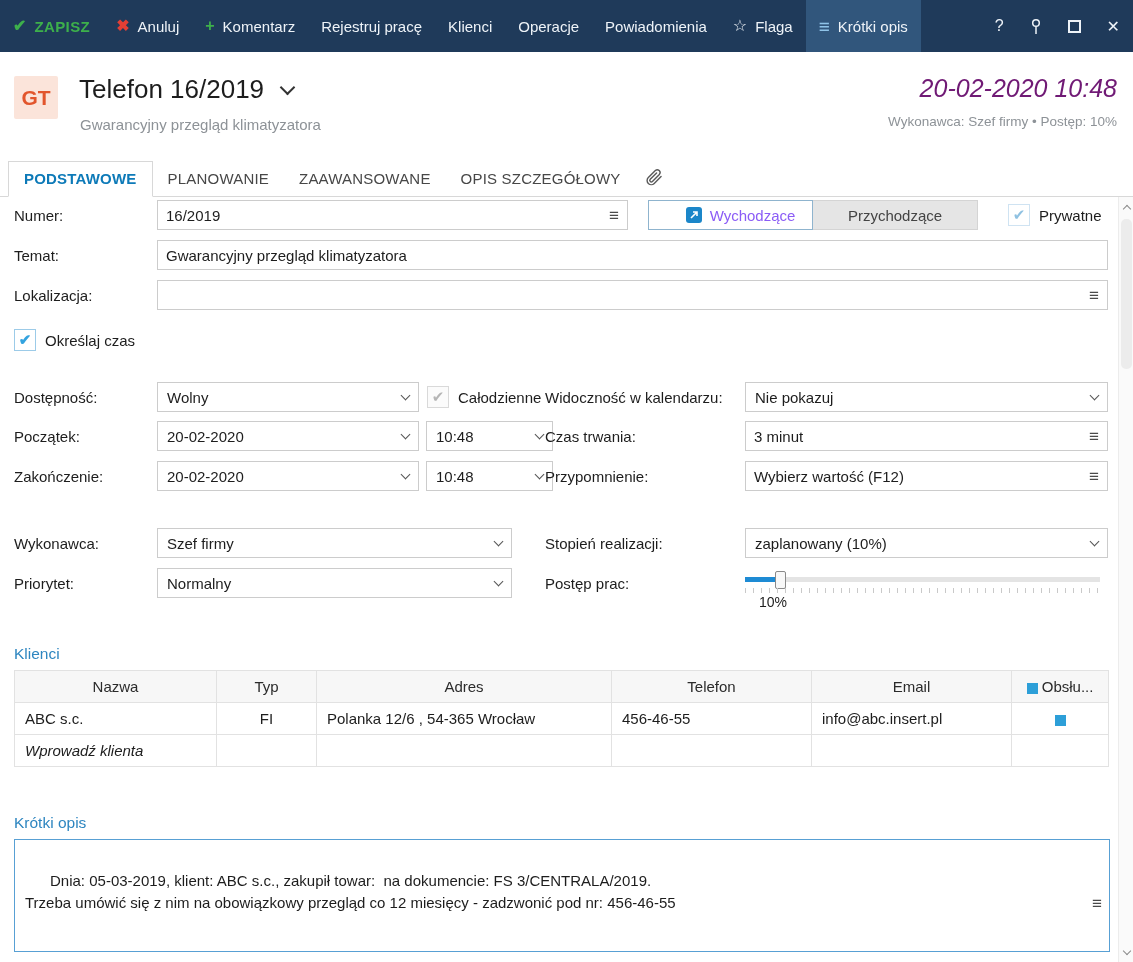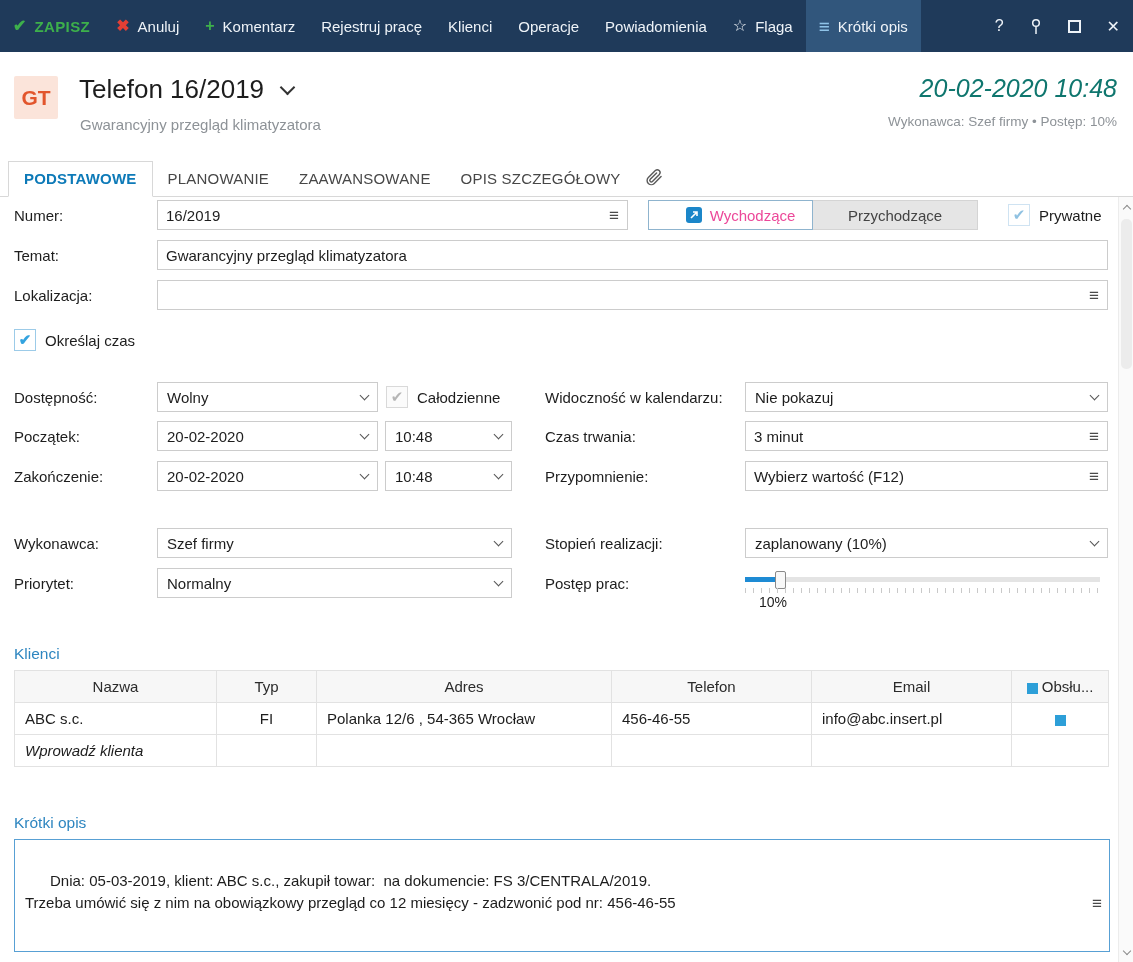--- a/index.html
+++ b/index.html
@@ -21,48 +21,48 @@
 
   
   .header { position:relative; height:108px; background:#fff; }
   .gt-badge { position:absolute; left:14px; top:24px; width:44px; height:43px; background:#fbe4da; color:#e2552c;
               font-weight:bold; font-size:21px; display:flex; align-items:center; justify-content:center; border-radius:2px; }
   .title-row { position:absolute; left:79px; top:22px; display:flex; align-items:center; }
   .doc-title { font-size:26px; color:#1d1d1d; }
   .title-chev { width:11px; height:11px; border-right:2px solid #333; border-bottom:2px solid #333;
                 transform:rotate(45deg); margin-left:18px; margin-top:-4px; }
   .doc-subtitle { position:absolute; left:80px; top:64px; font-size:15px; color:#8d9297; }
-  .hdr-datetime { position:absolute; right:16px; top:22px; font-size:25px; font-style:italic; color:#0f766e; }
+  .hdr-datetime { position:absolute; right:16px; top:22px; font-size:25px; font-style:italic; color:#701a75; }
   .hdr-meta { position:absolute; right:16px; top:62px; font-size:13.5px; color:#8d9297; }
 
   
   .tabs { display:flex; align-items:flex-end; height:37px; border-bottom:1px solid #d8d8d8; padding-left:8px; }
   .tab { padding:8px 15px 9px; font-size:15px; color:#474747; letter-spacing:.2px; cursor:default; }
   .tab.active { background:#fff; border:1px solid #d8d8d8; border-bottom:1px solid #fff; margin-bottom:-1px;
                 color:#0d7ab8; font-weight:bold; }
   .clip-wrap { padding:0 8px 8px; display:flex; align-items:flex-end; }
 
   
   .content { position:absolute; top:197px; left:0; right:15px; bottom:0; padding:3px 0 0 14px; overflow:hidden; }
   .row { position:relative; display:flex; align-items:center; height:30px; }
   .lbl { width:143px; font-size:15px; color:#1d1d1d; flex:0 0 auto; }
   .field { display:flex; align-items:center; justify-content:space-between; height:30px; border:1px solid #cccccc;
            background:#fff; padding:0 8px; font-size:15px; color:#1d1d1d; }
   .select { display:flex; align-items:center; justify-content:space-between; height:30px; border:1px solid #cccccc;
             background:#fff; padding:0 9px; font-size:15px; color:#1d1d1d; }
   .chev { width:7px; height:7px; border-right:1.6px solid #555; border-bottom:1.6px solid #555;
           transform:rotate(45deg); margin-top:-3px; flex:0 0 auto; }
   .burger { color:#4a4a4a; font-size:17px; line-height:1; flex:0 0 auto; }
-  .w471{width:471px} .w221{width:221px} .w127{width:127px; margin-left:7px} .w355{width:355px} .w951{width:951px}
+  .w471{width:471px} .w221{width:262px} .w127{width:127px; margin-left:7px} .w355{width:355px} .w951{width:951px}
   .rlbl { position:absolute; left:531px; width:200px; font-size:15px; color:#1d1d1d; }
   .rpos { position:absolute; left:731px; width:363px; }
 
   .toggle-group { display:flex; margin-left:20px; }
   .toggle { width:165px; height:30px; display:flex; align-items:center; justify-content:center; gap:8px; font-size:15px; }
-  .toggle.on { background:#fff; border:1px solid #8fb4ce; color:#ec4899;padding-left:20px; }
+  .toggle.on { background:#fff; border:1px solid #8fb4ce; color:#8b5cf6;padding-left:20px; }
   .toggle.off { background:#e5e5e5; border:1px solid #d4d4d4; border-left:none; color:#444; }
   .out-ic { width:16px; height:16px; background:#1b86c9; border-radius:3px; display:flex; align-items:center; justify-content:center; }
 
   .checkwrap { display:flex; align-items:center; gap:9px; }
   .ckbox { width:22px; height:22px; border:1px solid #9ccbe8; background:#fff; display:flex; align-items:center;
            justify-content:center; font-size:15px; font-weight:bold; color:#33a3df; }
   .ckbox.gray { border-color:#d9d9d9; background:#fbfbfb; color:#b5b5b5; font-weight:normal; }
   .ckbox.pale { border-color:#cfe3f2; color:#8fc1e1; font-weight:normal; }
   .cklabel { font-size:15px; color:#1d1d1d; }
 

